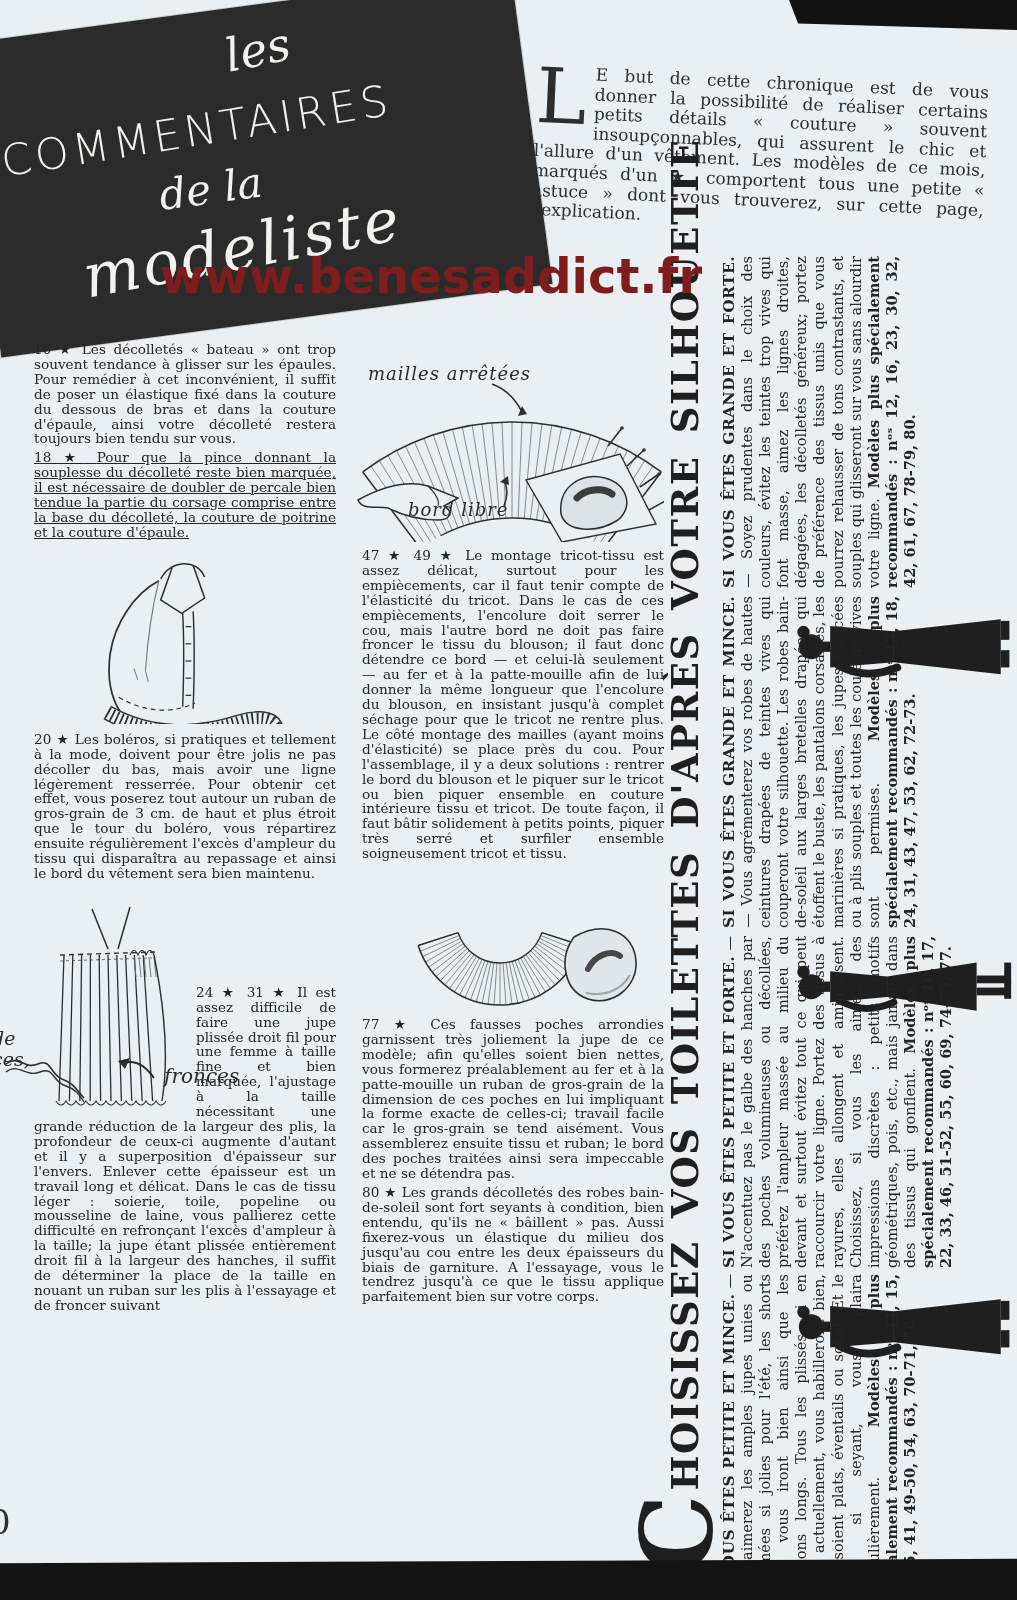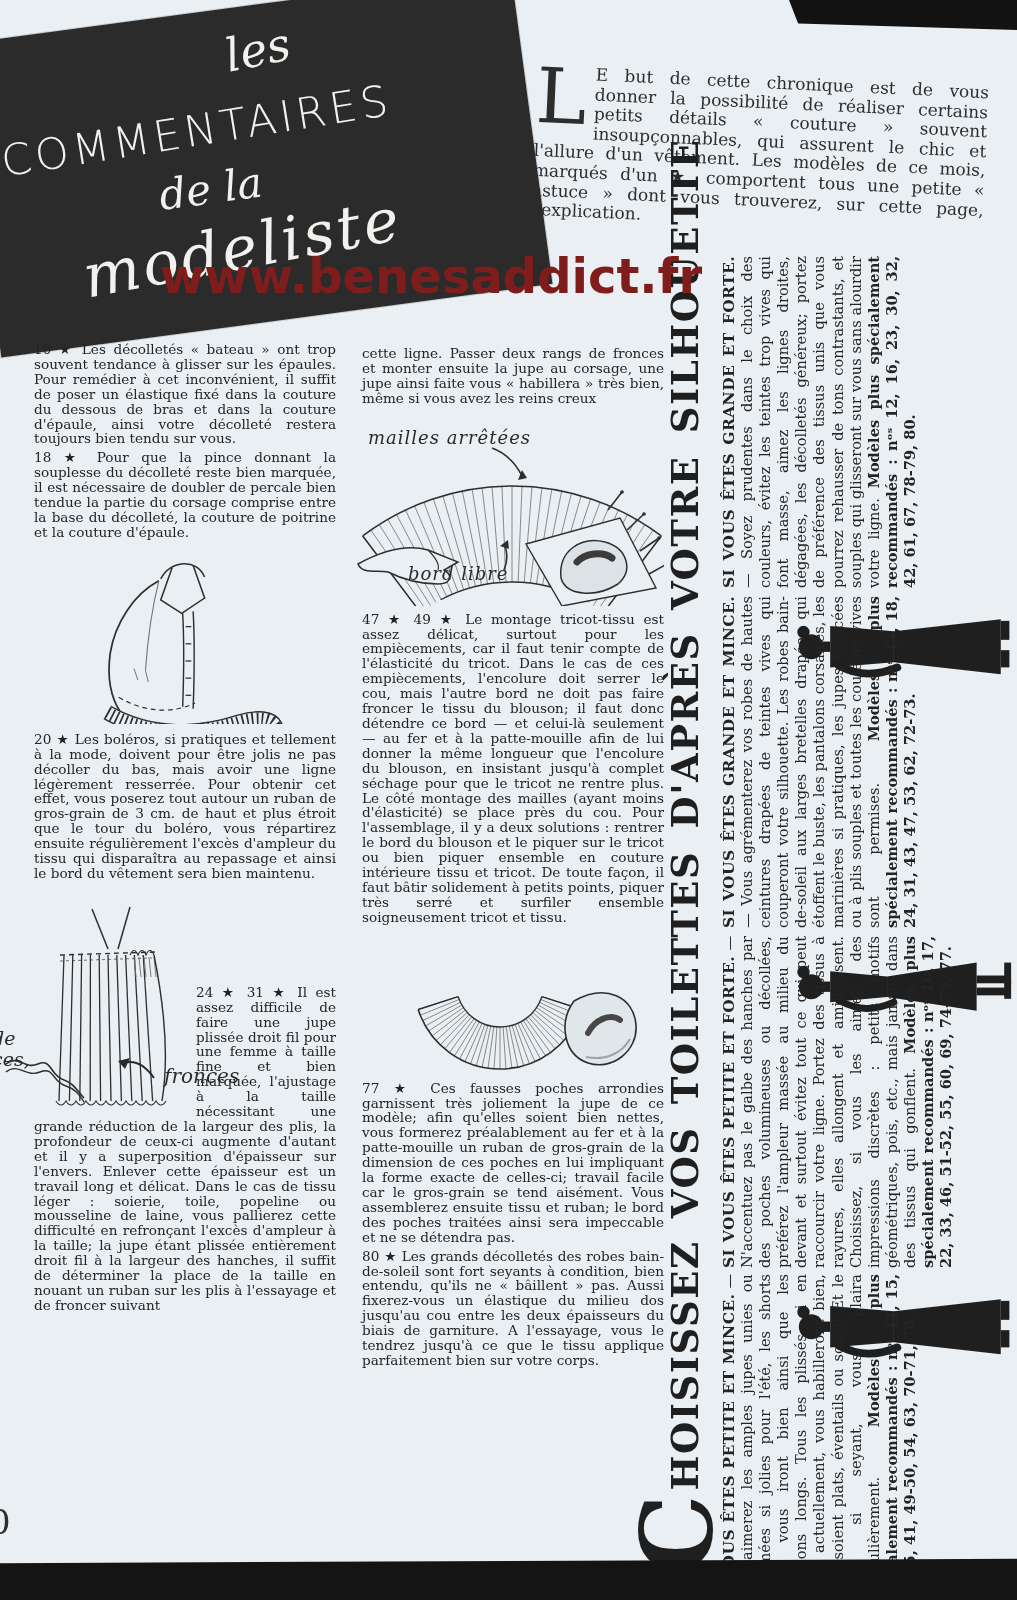--- a/index.html
+++ b/index.html
@@ -38,21 +38,21 @@
     font:bold 48px "DejaVu Sans", sans-serif; letter-spacing:0px;
     color:#7f1d1d; z-index:30; white-space:nowrap;
   }
   
   .col{position:absolute; width:302px; font-size:13.6px; line-height:14.9px; text-align:justify;}
   .col-left{left:34px;  top:338px;}
   .col-mid {left:362px; top:342px;}
   .col p{margin:4px 0 0 0;}
   .item-label{white-space:nowrap;} 
   .p10{margin-top:0;}
-  .p18{margin-top:21px;}
+  .p18{margin-top:21px;text-decoration:underline;}
   .p20{margin-top:14px;}
   .p47{margin-top:8px;}
   .p77{margin-top:12px;}
   .p80{margin-top:13px;}
   .skirt-para{margin-top:24px; position:relative;}
   .skirt-float{float:left; width:152px; height:212px; margin:0 10px 2px 0;}
   .spacer{height:80px;}
   .illus{display:block;}
   .bodice-wrap{margin:16px 0 8px 18px;}
   .fan-wrap{margin:12px 0 6px -6px;}
@@ -157,21 +157,20 @@
           <line x1="120" y1="52" x2="122" y2="72" stroke="#6e6e6e" stroke-width="0.9"></line>
           <path d="M120,50 C132,110 134,160 128,196" fill="none" stroke="#2e2e2e" stroke-width="1.4"></path>
           <path d="M22,196 q5,8 10,0 q5,8 10,0 q5,8 10,0 q5,8 10,0 q5,8 10,0 q5,8 10,0 q5,8 10,0 q5,8 10,0 q5,8 10,0 q5,8 10,0 q5,8 10,0" fill="none" stroke="#2e2e2e" stroke-width="1.2"></path>
         </svg>
       <div class="spacer"></div>
       <span class="item-label">24 ★ 31 ★</span> <span>Il est assez difficile de faire une jupe plissée droit fil pour une femme à taille fine et bien marquée, l'ajustage à la taille nécessitant une grande réduction de la largeur des plis, la profondeur de ceux-ci augmente d'autant et il y a superposition d'épaisseur sur l'envers. Enlever cette épaisseur est un travail long et délicat. Dans le cas de tissu léger : soierie, toile, popeline ou mousseline de laine, vous pallierez cette difficulté en refronçant l'excès d'ampleur à la taille; la jupe étant plissée entièrement droit fil à la largeur des hanches, il suffit de déterminer la place de la taille en nouant un ruban sur les plis à l'essayage et de froncer suivant</span>
     </div>
   </div>
 
   <div class="col col-mid">
-    <p><span>cette ligne. Passer deux rangs de fronces et monter ensuite la jupe au corsage, une jupe ainsi faite vous « habillera » très bien, même si vous avez les reins creux</span></p>
 
     <div class="fan-wrap">
       <svg id="svg-fan" class="illus" width="308" height="188" viewBox="0 0 308 188">
           <text x="12" y="26" class="hand">mailles arrêtées</text>
           <path d="M136,30 C152,36 160,46 166,58" fill="none" stroke="#2e2e2e" stroke-width="1.6"></path>
           <polygon points="162,62 171,60 166,52" fill="#2e2e2e"></polygon>
           <g>
             <line x1="64.52411648088865" y1="194.6074024728115" x2="6.74987425829201" y2="117.93839350827142" stroke="#6e6e6e" stroke-width="0.8"></line>
             <line x1="69.49677782640751" y1="191.01523071355416" x2="14.8631638220333" y2="112.07748169053576" stroke="#6e6e6e" stroke-width="0.8"></line>
             <line x1="74.61033286308175" y1="187.62663016286575" x2="23.20633256608076" y2="106.5487123709915" stroke="#6e6e6e" stroke-width="0.8"></line>

